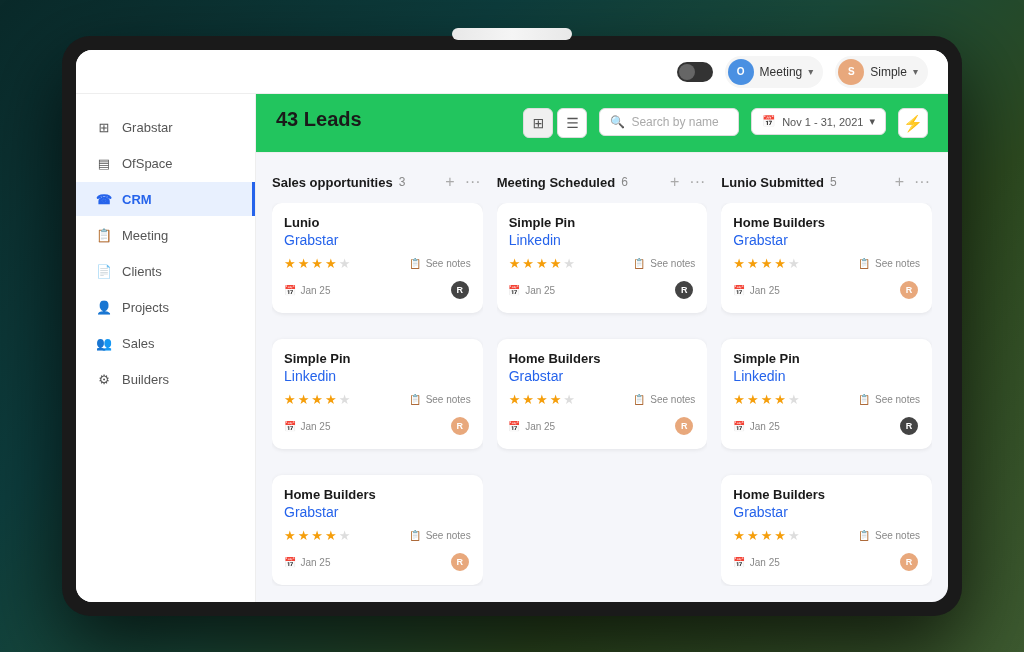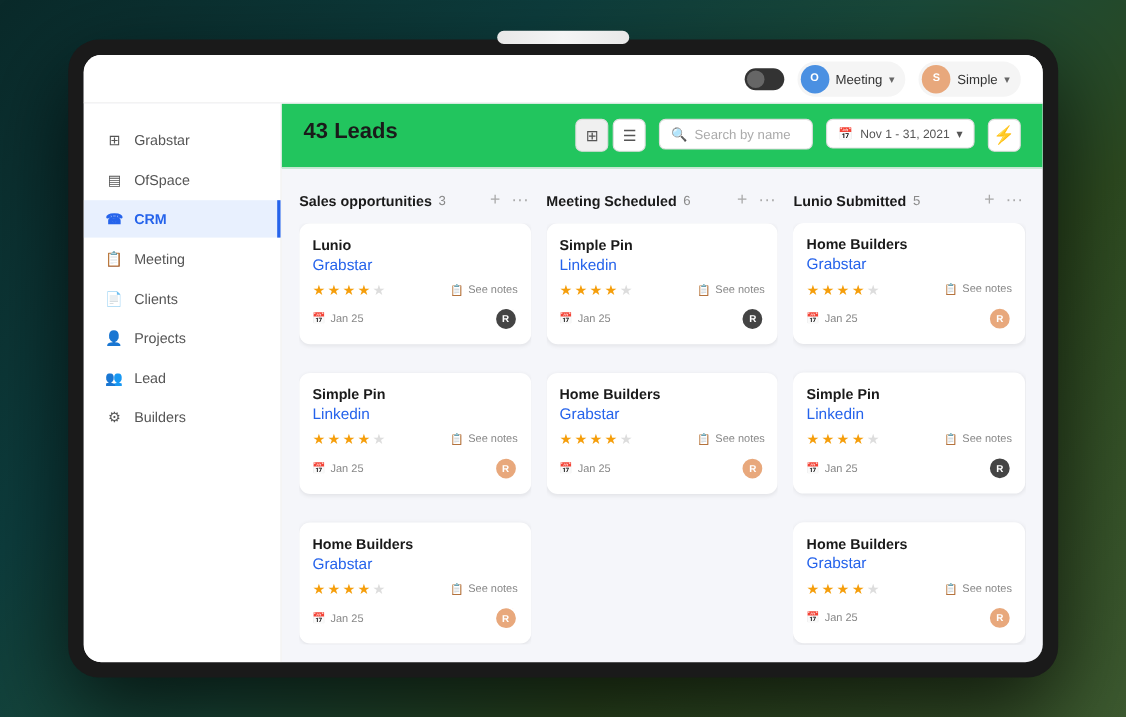--- a/index.html
+++ b/index.html
@@ -381,21 +381,21 @@
         <div class="sidebar-item">
           <span class="sidebar-icon">📄</span>
           <span>Clients</span>
         </div>
         <div class="sidebar-item">
           <span class="sidebar-icon">👤</span>
           <span>Projects</span>
         </div>
         <div class="sidebar-item">
           <span class="sidebar-icon">👥</span>
-          <span>Lead</span>
+          <span>Sales</span>
         </div>
         <div class="sidebar-item">
           <span class="sidebar-icon">⚙</span>
           <span>Builders</span>
         </div>
       </div>
 
       <div class="content-area">
 
         <div class="content-header">

